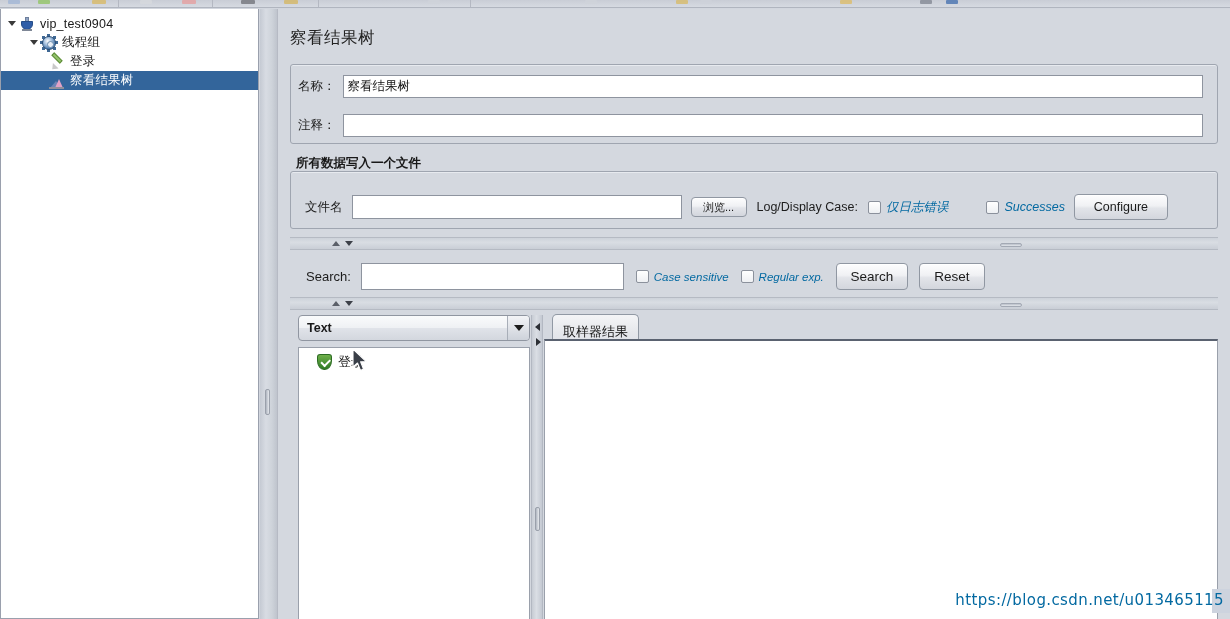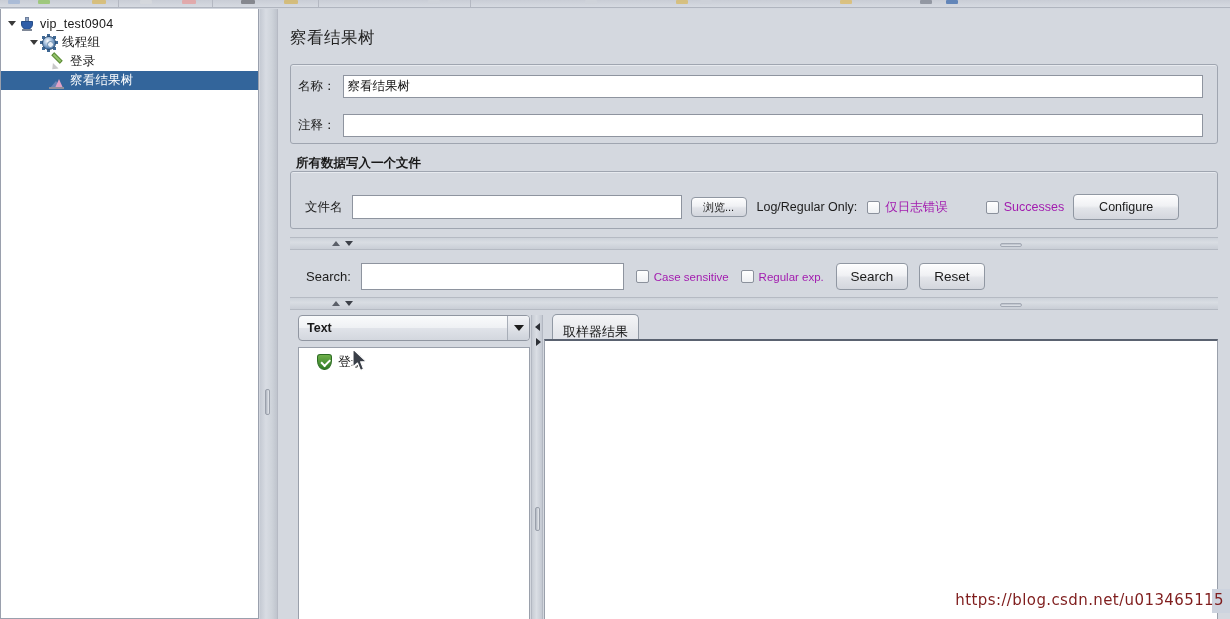--- a/index.html
+++ b/index.html
@@ -150,21 +150,21 @@
   
   .cbox {
     width: 13px; height: 13px;
     background: linear-gradient(#ffffff,#eef0f3);
     border:1px solid #8b919c;
     border-radius: 2px;
     display:inline-block;
     flex: 0 0 13px;
   }
   .cb-wrap { display:flex; align-items:center; gap:5px; }
-  .cb-label { font-size: 11.5px; color:#a21caf; white-space:nowrap; }
+  .cb-label { font-size: 11.5px; color:#0369a1; white-space:nowrap;font-style:italic; }
 
   
   .hsplit {
     position:absolute;
     background: linear-gradient(#cdd2da, #d9dde3 40%, #c9ced6 100%);
     border-top: 1px solid #b5bac3;
     border-bottom: 1px solid #b5bac3;
   }
   .hsplit .arrows { position:absolute; left: 42px; top: 3px; display:flex; gap:5px; align-items:center; }
   .ar-up { width:0;height:0;border-left:4px solid transparent;border-right:4px solid transparent;border-bottom:5px solid #5b6069; }
@@ -255,21 +255,21 @@
     border:1px solid #9aa0ab;
     border-top: 2px solid #5a6270;
   }
 
   
   .cursor { position:absolute; width:0;height:0; }
   .cursor svg { display:block; }
 
   .watermark {
     position:absolute; right: 6px; bottom: 10px;
-    font-size: 15px; color: #7f1d1d; letter-spacing: .4px;
+    font-size: 15px; color: #0369a1; letter-spacing: .4px;
     font-family: "DejaVu Sans", sans-serif;
     user-select:none;
     margin-top:45px;
   }
   .wm-block { position:absolute; right:0px; bottom:6px; width:18px; height:24px;
      background: #cdd3de; }
 </style>
 </head>
 <body>
 
@@ -369,30 +369,30 @@
       <span class="tinput" style="margin-left:7px; width:860px;"></span>
     </div>
 
     <div class="gb-legend" style="left:18px; top:146px;">所有数据写入一个文件</div>
     <div class="groupbox inset" style="left:12px; top:162px; width:928px; height:58px;">
     </div>
     <div class="fieldrow" style="left:27px; top:185px;">
       <span class="flabel">文件名</span>
       <span class="tinput" style="margin-left:9px; width:330px; height:24px;"></span>
       <span class="btn small" style="margin-left:9px; width:56px;">浏览...</span>
-      <span class="flabel" style="margin-left:10px;">Log/Regular Only:</span>
+      <span class="flabel" style="margin-left:10px;">Log/Display Case:</span>
       <span class="cb-wrap" style="margin-left:10px;">
         <span class="cbox"></span>
         <span class="cb-label" style="font-size:12.5px;">仅日志错误</span>
       </span>
       <span class="cb-wrap" style="margin-left:11px;padding-left:27px;">
         <span class="cbox"></span>
         <span class="cb-label" style="font-size:12.5px;">Successes</span>
       </span>
-      <span class="btn" style="margin-left:9px; width:106px; height:26px;">Configure</span>
+      <span class="btn" style="margin-left:9px; width:94px; height:26px;">Configure</span>
     </div>
 
     <div class="hsplit" style="left:12px; top:228px; width:928px; height:13px;">
       <span class="arrows">
         <span class="ar-up"></span>
         <span class="ar-dn"></span>
       </span>
       <span class="hgrip"></span>
     </div>
 

